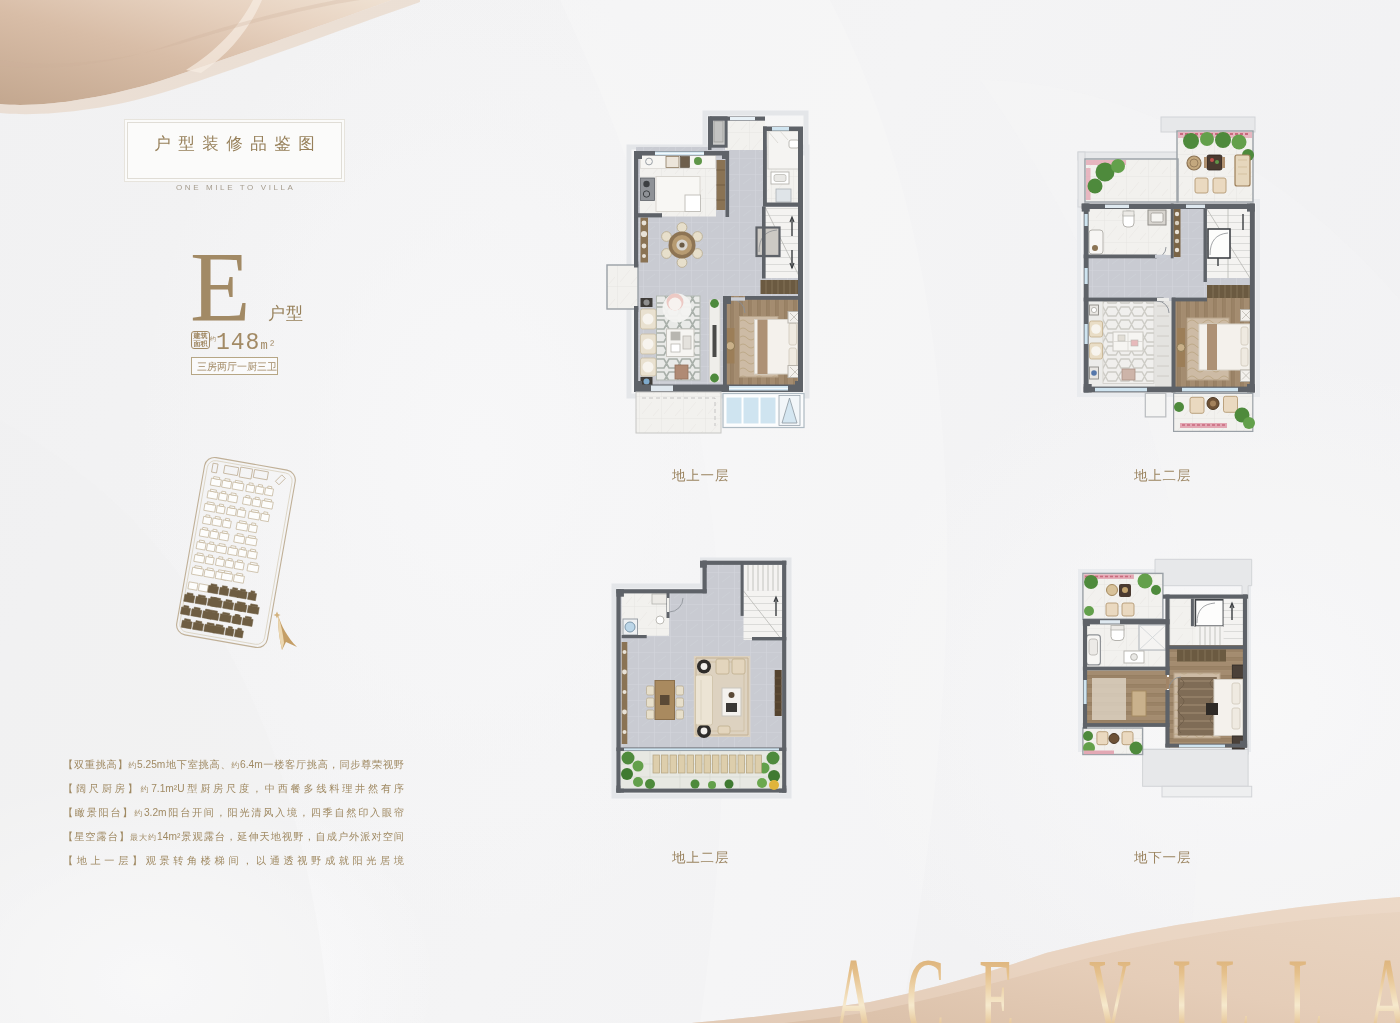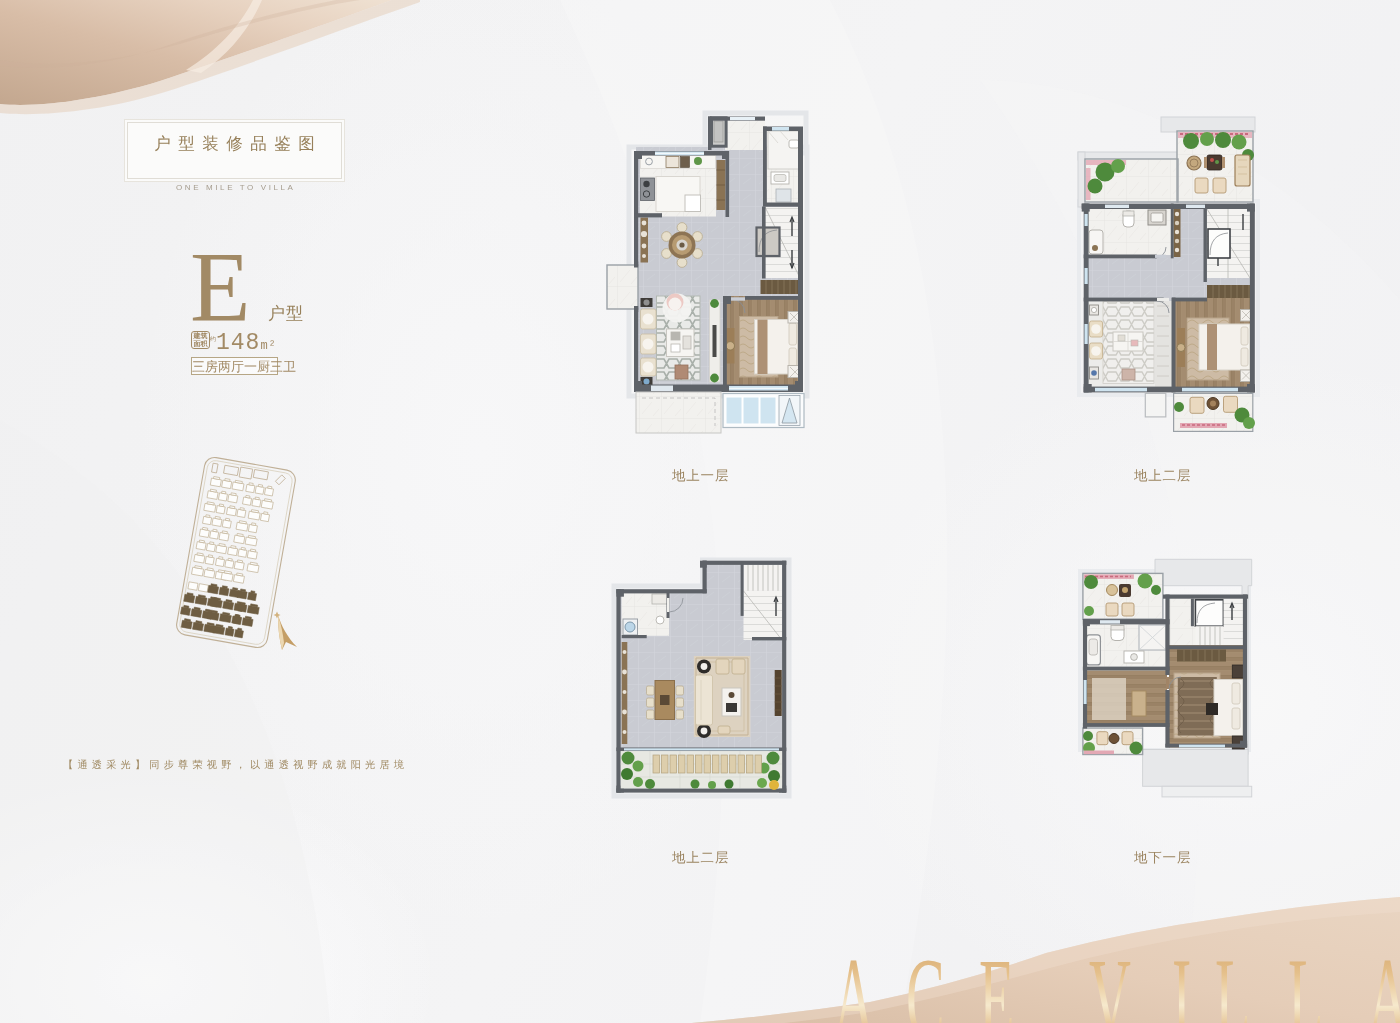--- a/index.html
+++ b/index.html
@@ -48,21 +48,21 @@
   <div class="abs" style="left:190px;top:237px;font-family:'Liberation Serif',serif;font-size:99px;line-height:1;color:#a28a65;">E</div>
 
   <div class="abs" style="left:244px;top:302px;font-size:17px;color:#97805a;letter-spacing:1px;margin-left:24px;">户型</div>
 
   <div class="abs" style="left:191px;top:331px;width:17px;height:16px;border:1.5px solid #a28a65;border-radius:3px;color:#a28a65;font-size:7px;line-height:8px;text-align:center;font-weight:bold;">建筑<br>面积</div>
 
   <div class="abs" style="left:210px;top:335px;color:#a28a65;font-size:6px;">约</div>
 
   <div class="abs" style="left:216px;top:330px;color:#a28a65;font-size:23px;letter-spacing:1px;font-family:Liberation Mono, monospace;">148<span style="font-size:12px;">m²</span></div>
 
-  <div class="abs" style="left:191px;top:357px;width:85px;height:16px;border:1.5px solid #b6a685;background:rgba(255,255,255,0.55);color:#a28a65;font-size:13px;text-align:left;line-height:17px;white-space:nowrap;font-family:Liberation Serif, serif;">三房两厅一厨三卫</div>
+  <div class="abs" style="left:191px;top:357px;width:85px;height:16px;border:1.5px solid #b6a685;background:rgba(255,255,255,0.55);color:#a28a65;font-size:10px;text-align:right;line-height:17px;white-space:nowrap;font-family:Liberation Serif, serif;">三房两厅一厨三卫</div>
 
   <div class="abs" style="left:168px;top:452px;width:130px;height:200px;">
     <svg width="130" height="200" viewBox="0 0 130 200">
       <g transform="rotate(10 65 100)">
 
         <rect x="22" y="10" width="92" height="180" rx="10" fill="none" stroke="#c0b097" stroke-width="1.1"></rect>
         <rect x="25" y="13" width="86" height="174" rx="8" fill="none" stroke="#d2c6ae" stroke-width="0.6"></rect>
 
         <g fill="none" stroke="#c0b097" stroke-width="0.8">
           <rect x="30" y="16" width="5" height="9"></rect>
@@ -227,21 +227,25 @@
     </svg>
   </div>
 
   <svg class="abs" style="left:270px;top:610px;" width="30" height="42" viewBox="0 0 30 42">
     <path d="M8,5 C11,15 17,27 27,37 L16,32 L12,40 C9,28 8,16 8,5 Z" fill="#c49e66"></path>
     <path d="M8,5 C11,14 13,24 14,33 L12,40 C9,28 8,16 8,5 Z" fill="#ecd8b2"></path>
     <path d="M7,1.5 l1.1,2.4 2.4,1.1 -2.4,1.1 -1.1,2.4 -1.1,-2.4 -2.4,-1.1 2.4,-1.1 Z" fill="#d3b27e"></path>
   </svg>
 
   <div class="abs" style="left:63px;top:753px;width:341px;color:#a08a63;font-size:10.2px;line-height:23px;">
-    <div style="text-align:justify;text-align-last:justify;">【通透采光】同步尊荣视野，以通透视野成就阳光居境</div>
+    <div style="text-align:justify;text-align-last:justify;">【双重挑高】<span style="font-size:8px">约</span>5.25m地下室挑高、<span style="font-size:8px">约</span>6.4m一楼客厅挑高，同步尊荣视野</div>
+    <div style="text-align:justify;text-align-last:justify;">【阔尺厨房】<span style="font-size:8px">约</span>7.1m²U型厨房尺度，中西餐多线料理井然有序</div>
+    <div style="text-align:justify;text-align-last:justify;">【瞰景阳台】<span style="font-size:8px">约</span>3.2m阳台开间，阳光清风入境，四季自然印入眼帘</div>
+    <div style="text-align:justify;text-align-last:justify;">【星空露台】<span style="font-size:8px">最大约</span>14m²景观露台，延伸天地视野，自成户外派对空间</div>
+    <div style="text-align:justify;text-align-last:justify;">【地上一层】观景转角楼梯间，以通透视野成就阳光居境</div>
   </div>
 
   <svg width="0" height="0" style="position:absolute">
     <defs>
       <pattern id="tile" width="16" height="16" patternUnits="userSpaceOnUse">
         <rect width="16" height="16" fill="#c9cbd2"></rect>
         <path d="M0,0H16M0,0V16" stroke="#d4d6dc" stroke-width="1.2" fill="none"></path>
         <path d="M4,10l8,-6" stroke="#cfd1d7" stroke-width="0.7"></path>
       </pattern>
       <pattern id="marble" width="22" height="22" patternUnits="userSpaceOnUse">

